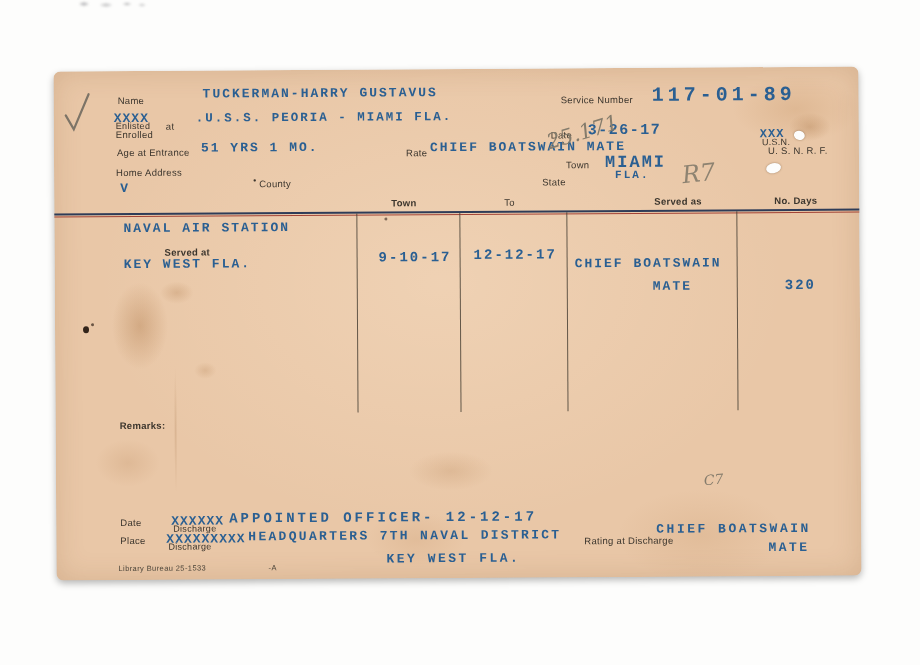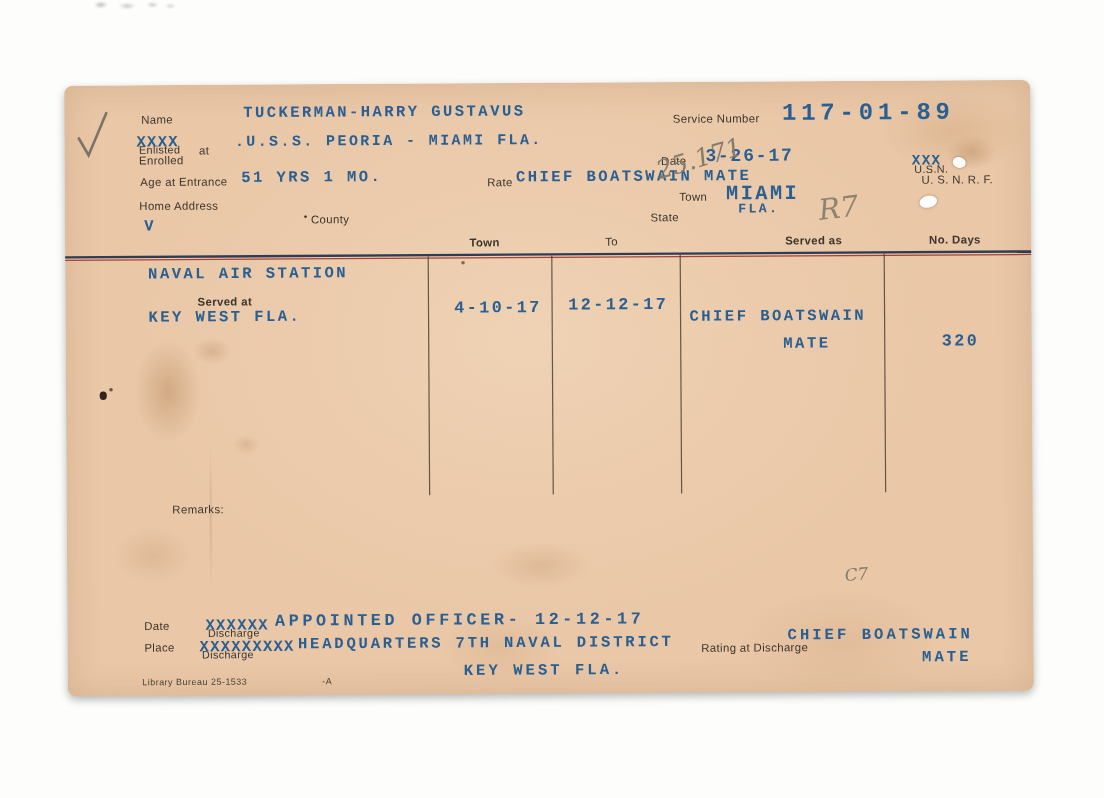--- a/index.html
+++ b/index.html
@@ -119,27 +119,27 @@
     <div class="red"></div>
   </div>
 
   <div class="vline" style="left:302px;"></div>
   <div class="vline" style="left:405px;"></div>
   <div class="vline" style="left:512px;"></div>
   <div class="vline" style="left:682px;"></div>
 
   <span class="typed" style="left:69px;top:150px;">NAVAL AIR STATION</span>
   <span class="typed" style="left:69px;top:186px;">KEY WEST FLA.</span>
-  <span class="typed" style="left:324px;top:180px;font-size:14px;">4-10-17</span>
+  <span class="typed" style="left:324px;top:180px;font-size:14px;">9-10-17</span>
   <span class="typed" style="left:419px;top:178px;font-size:14px;">12-12-17</span>
   <span class="typed" style="left:520px;top:188px;">CHIEF BOATSWAIN</span>
   <span class="typed" style="left:598px;top:211px;">MATE</span>
   <span class="typed" style="left:730px;top:210px;font-size:14px;">320</span>
 
-  <span class="lbl" style="left:64px;top:349px;font-weight:normal;margin-left:24px;">Remarks:</span>
+  <span class="lbl" style="left:64px;top:349px;font-weight:bold;">Remarks:</span>
 
   <span class="pencil" style="left:648px;top:404px;font-size:14px;transform:rotate(-4deg);">C7</span>
 
   <span class="lbl" style="left:64px;top:446px;">Date</span>
   <span class="strike-wrap" style="left:117px;top:447px;">
     <span class="under">Discharge</span>
     <span class="over">XXXXXX</span>
   </span>
   <span class="typed" style="left:173px;top:440px;font-size:14px;letter-spacing:3px;">APPOINTED OFFICER- 12-12-17</span>
 

